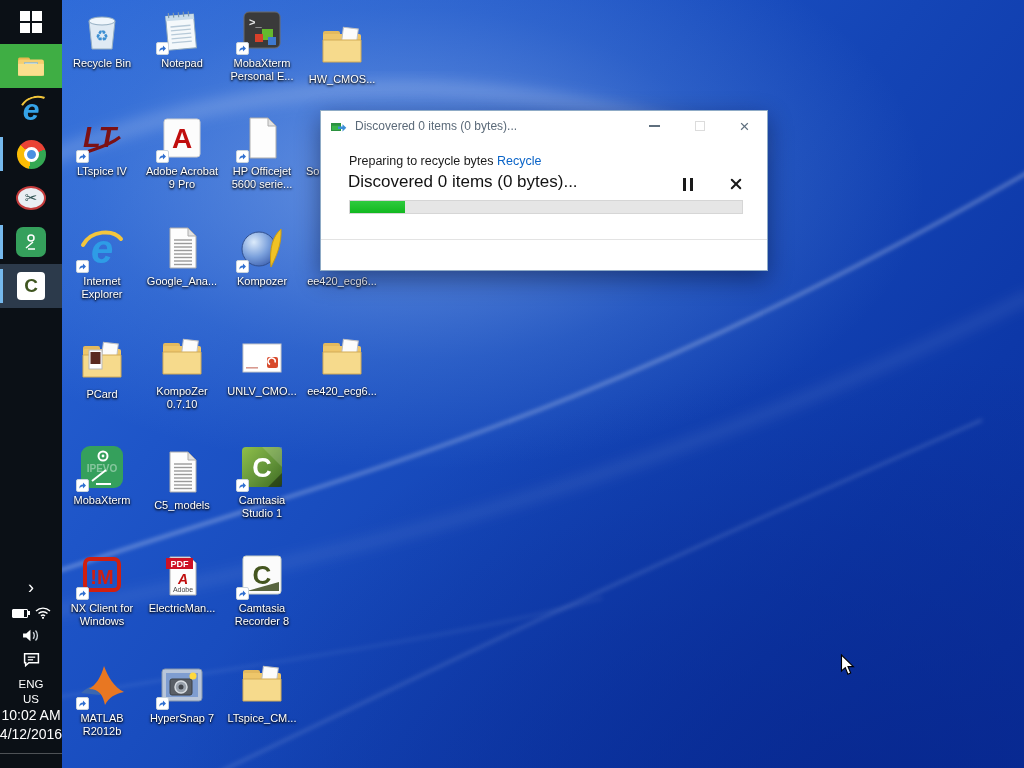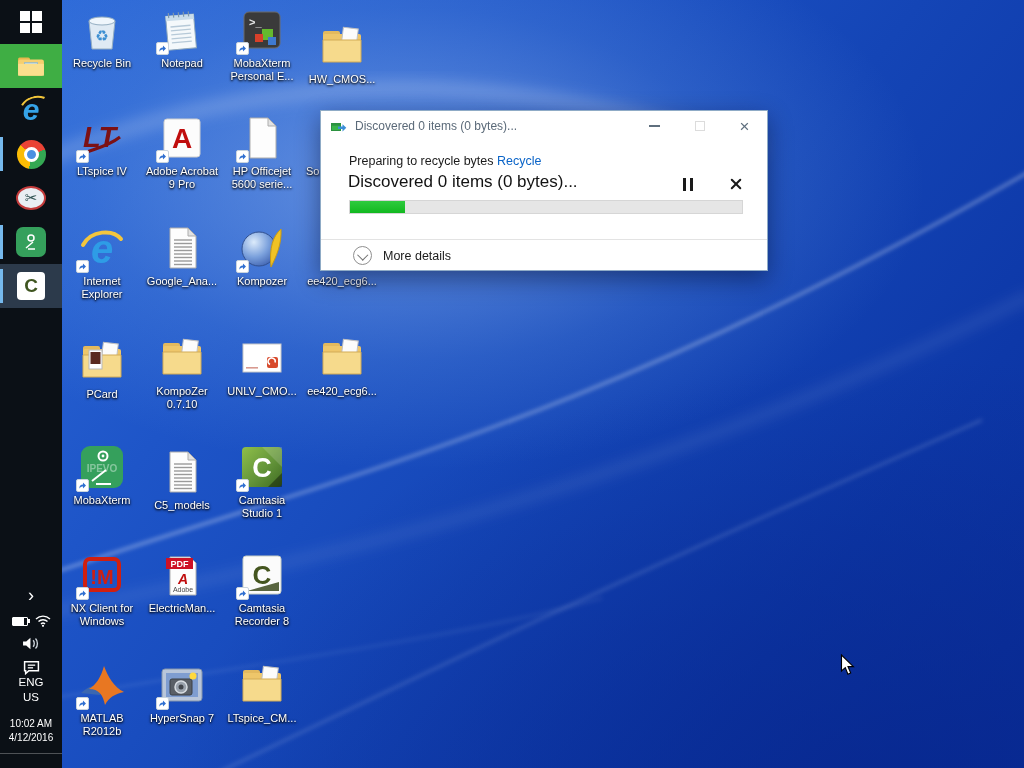--- a/index.html
+++ b/index.html
@@ -68,22 +68,22 @@
   .tk-presenter{width:30px;height:30px;border-radius:7px;background:#35a05c;display:flex;align-items:center;justify-content:center}
   .tk-camtasia{width:28px;height:28px;border-radius:4px;background:#fff;display:flex;align-items:center;justify-content:center;
       font-weight:bold;font-size:19px;color:#3f5520}
   .tray{margin-top:auto;display:flex;flex-direction:column;align-items:center;color:#fff;padding-bottom:6px}
   .tray-btn{display:flex;align-items:center;justify-content:center;width:62px}
   .expand-glyph{font-size:18px;color:#fff;line-height:1}
   .bw-row{display:flex;gap:7px;align-items:center;margin-top:11px}
   .batt{width:16px;height:9px;border:1px solid #fff;border-radius:1px;position:relative;background:linear-gradient(to right,#fff 0 82%,transparent 82%)}
   .batt::after{content:'';position:absolute;right:-3px;top:1.5px;width:2px;height:4px;background:#fff}
   .tray-ico{margin-top:9px}
-  .lang{font-size:11.5px;line-height:1.25;text-align:center}
-  .clock{font-size:10px;line-height:1.35;margin-top:13px;text-align:center}
+  .lang{font-size:11.5px;line-height:1.25;margin-top:10px;text-align:center}
+  .clock{font-size:14px;line-height:1.35;text-align:center}
   .tb-divider{width:100%;height:1px;background:rgba(255,255,255,.28);margin-top:9px}
   .tb-belowdiv{height:8px}
 
   
   .cursor{position:absolute;left:840px;top:654px;z-index:50;pointer-events:none}
 </style>
 </head>
 <body>
 
 <div class="desktop">
@@ -503,24 +503,20 @@
       <i></i>
     </span>
   <span class="cancel-btn"></span>
 
   <div class="ptrack">
     <div class="pfill" style="width: 14%;"></div>
   </div>
 
   <div class="dlg-sep"></div>
 
-  <div class="more-row">
-    <span class="chev-circle"></span>
-    <span class="more-lbl">More details</span>
-  </div>
 </div>
 
 <div class="taskbar">
   <div class="tb-btn">
     <span class="win-logo">
         <span></span>
         <span></span>
         <span></span>
         <span></span>
       </span>

